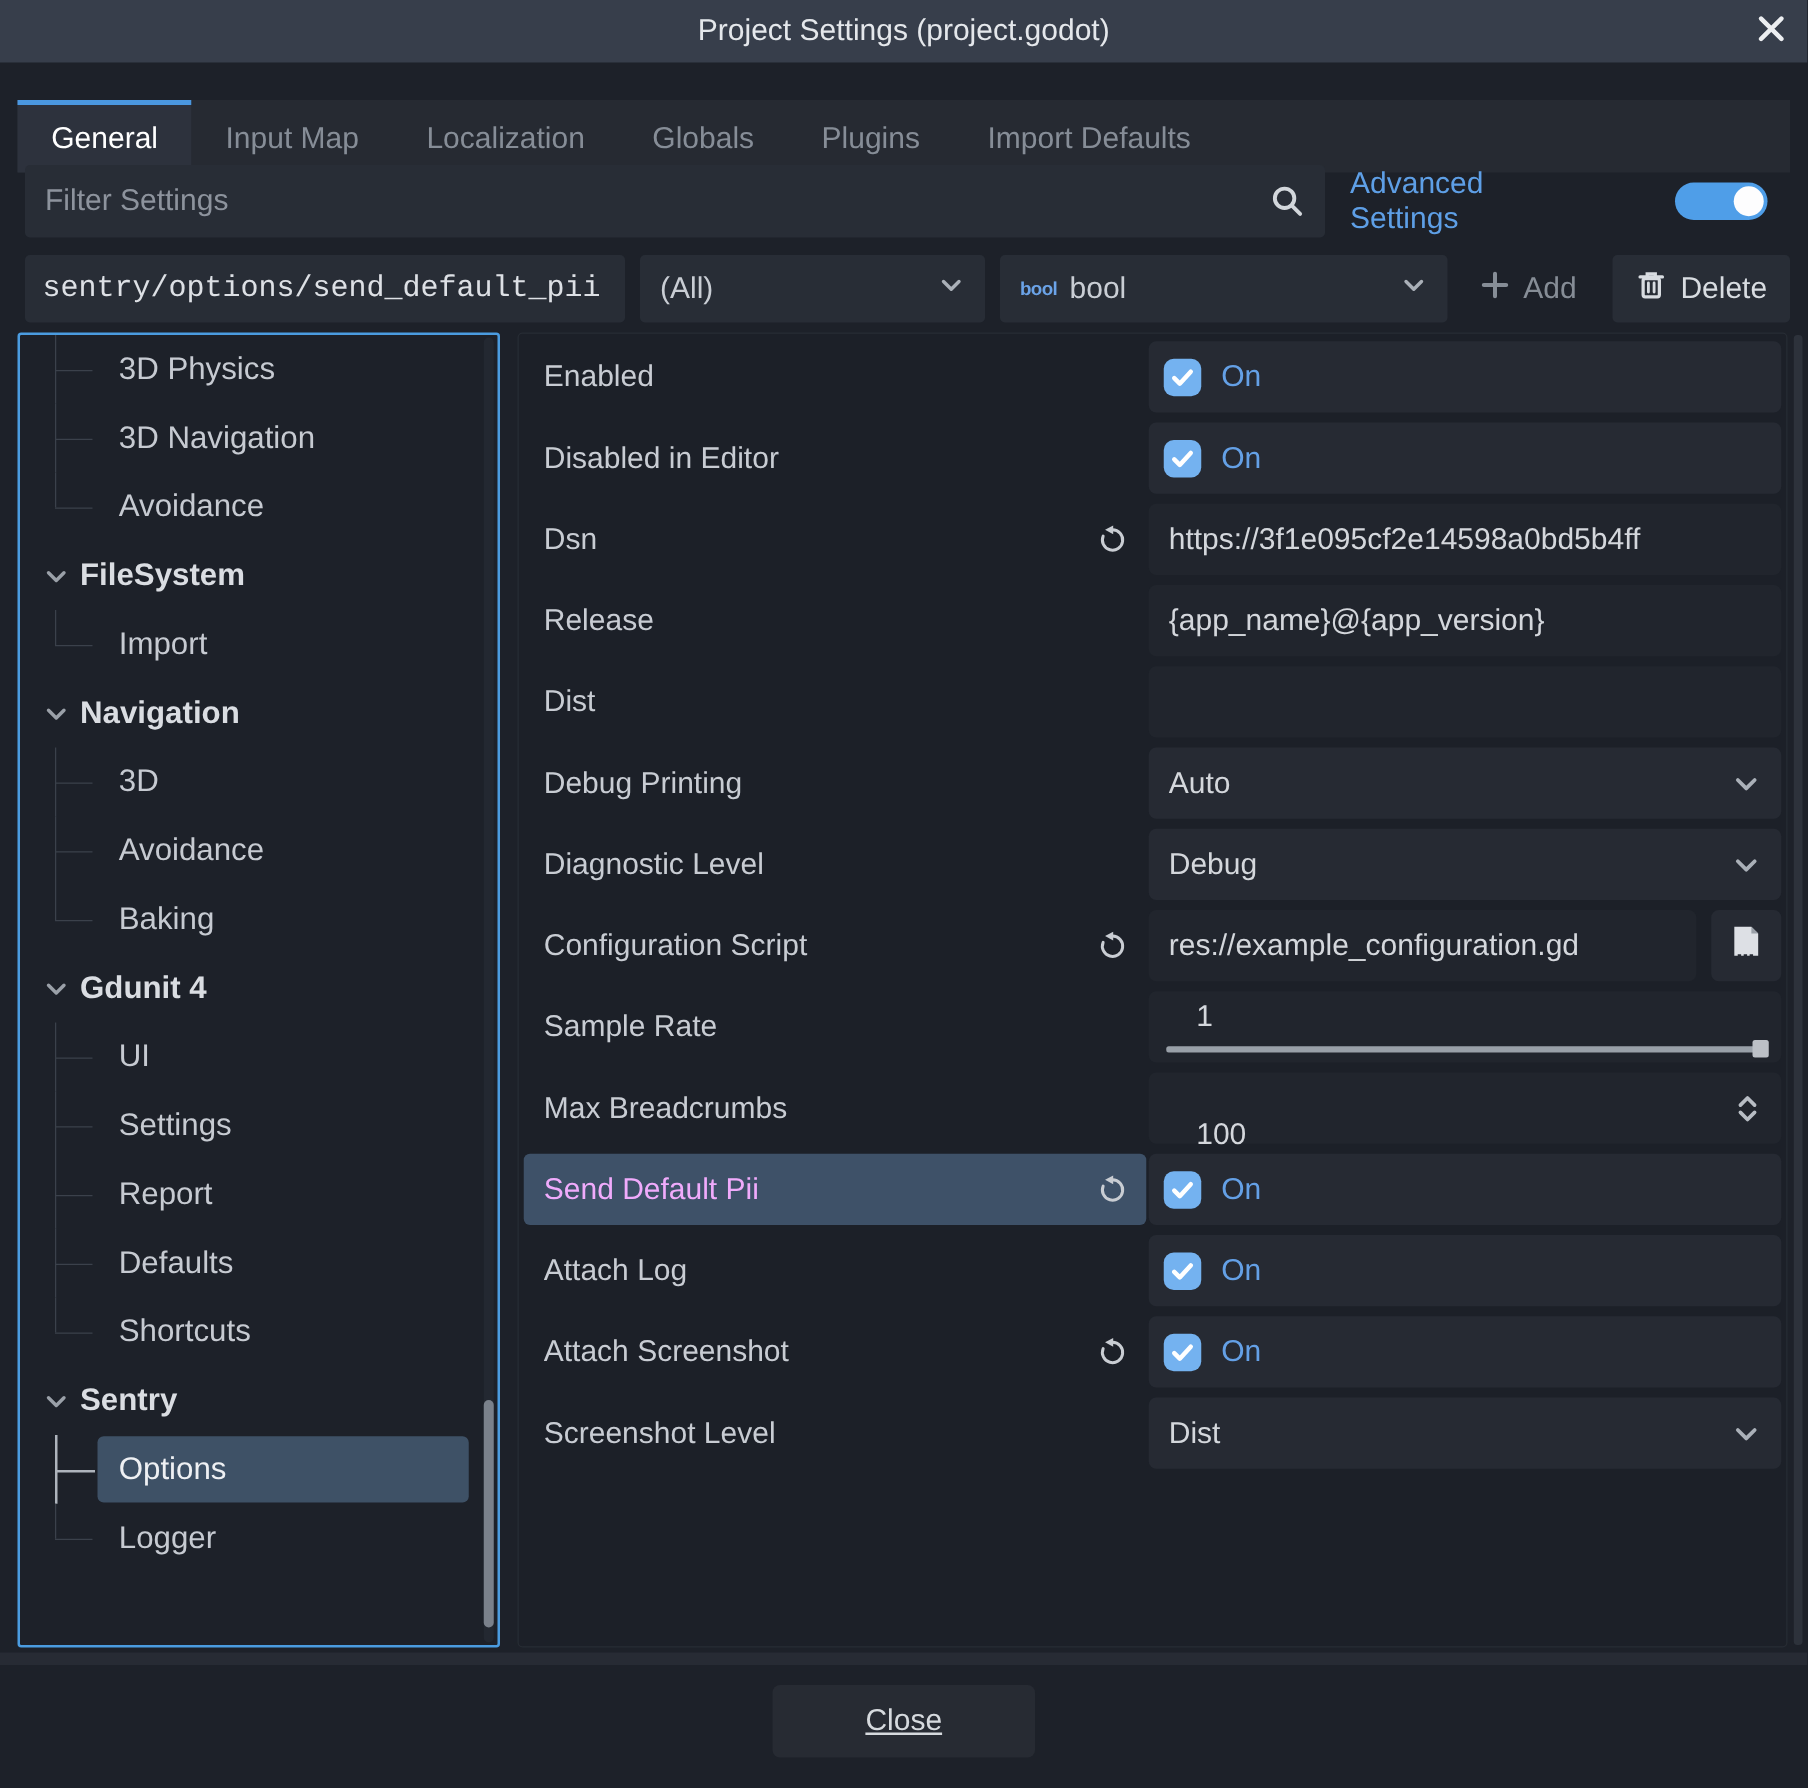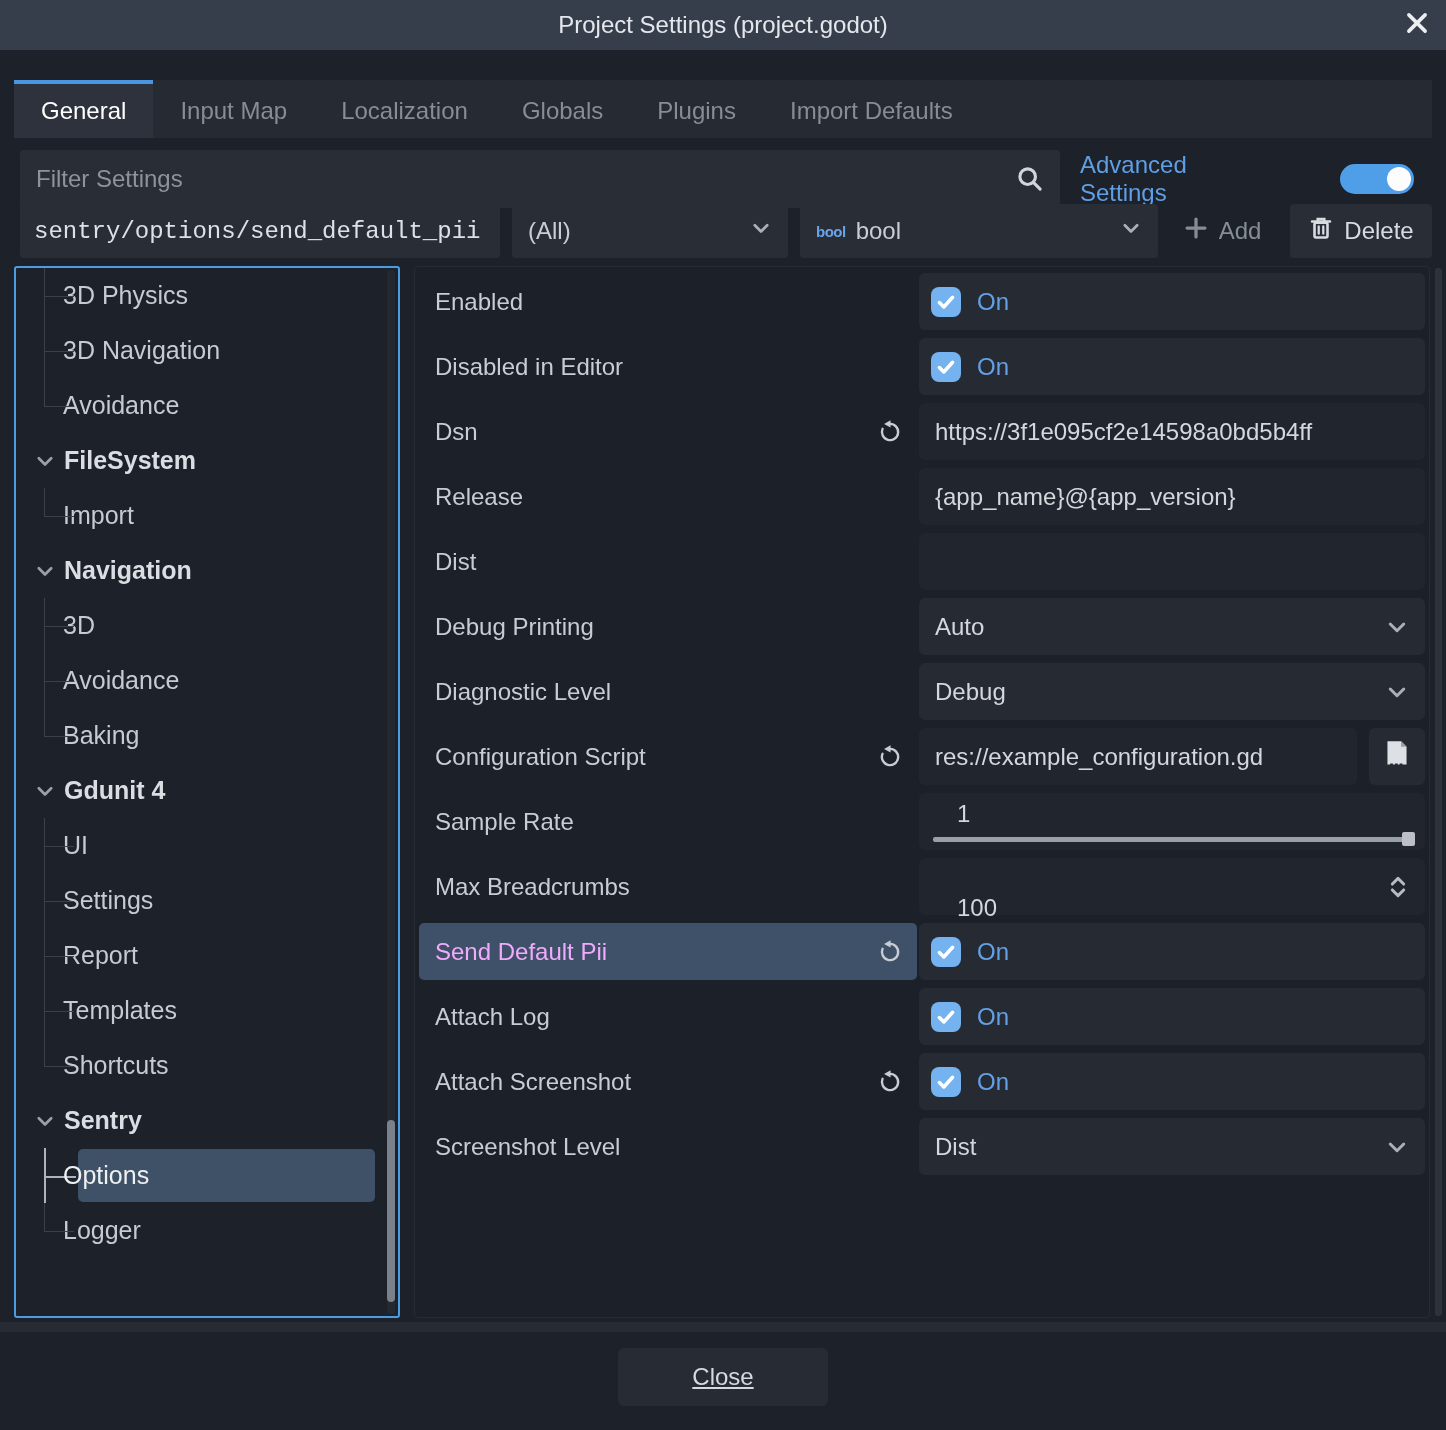--- a/index.html
+++ b/index.html
@@ -14,21 +14,21 @@
   .titlebar .title{color:#e4e7eb;font-size:24px;}
   .close-btn{position:absolute;right:14px;top:10px;width:30px;height:30px;display:flex;
     align-items:center;justify-content:center;cursor:pointer;}
   
   .tabstrip{position:absolute;left:14px;top:80px;width:1418px;height:58px;background:#262a32;
     display:flex;align-items:stretch;}
   .tab{display:flex;align-items:center;padding:0 27px;font-size:24px;color:#868d97;
     border-top:4px solid transparent;cursor:pointer;}
   .tab.active{background:#2d323d;border-top:4px solid #4a97e0;color:#ffffff;}
   
-  .filter-row{position:absolute;left:0;top:150px;width:1176px;height:58px;}
+  .filter-row{position:absolute;left:0;top:132px;width:1176px;height:58px;}
   .filter-input-wrap{position:absolute;left:20px;top:0;width:1040px;height:58px;background:#282d36;
     border-radius:4px;display:flex;align-items:center;}
   .filter-input{flex:1;background:transparent;border:none;outline:none;color:#dfe2e7;
     font-size:24px;padding:0 16px;font-family:"Liberation Sans",sans-serif;}
   .filter-input::placeholder{color:#8d939d;opacity:1;}
   .search-ic{margin-right:16px;display:flex;}
   .adv-label{position:absolute;left:1080px;top:0;height:58px;display:flex;align-items:center;
     color:#5e9fe6;font-size:24px;}
   .toggle{position:absolute;left:1340px;top:14px;width:74px;height:30px;border-radius:15px;
     background:#4f9ee8;cursor:pointer;}
@@ -48,21 +48,21 @@
   .bar-btn{position:absolute;top:0;height:54px;display:flex;align-items:center;gap:10px;
     font-size:24px;border-radius:4px;cursor:pointer;justify-content:center;}
   .add-btn{left:1166px;width:112px;color:#868d96;}
   .del-btn{left:1290px;width:142px;background:#282d36;color:#d8dce1;}
   
   .sidebar{position:absolute;left:14px;top:266px;width:386px;height:1052px;box-sizing:border-box;
     border:2px solid #4b9ce0;border-radius:3px;background:#1d2129;overflow:hidden;}
   .srow{position:relative;height:55px;display:flex;align-items:center;cursor:pointer;}
   .srow .sec-chev{position:absolute;left:18px;top:50%;transform:translateY(-50%);display:flex;}
   .srow.section .slabel{margin-left:48px;font-weight:700;color:#dadde2;font-size:25px;}
-  .srow.child .slabel{margin-left:47px;color:#c6cad1;font-size:25px;}
+  .srow.child .slabel{margin-left:79px;color:#c6cad1;font-size:25px;}
   .guide-v{position:absolute;left:28px;top:0;bottom:0;width:0;border-left:1px solid #3b414b;}
   .guide-v.half{bottom:50%;}
   .guide-h{position:absolute;left:28px;top:50%;width:30px;height:0;border-top:1px solid #3b414b;}
   .srow.selected .hlbox{position:absolute;left:62px;top:1px;width:297px;height:53px;
     background:#3e5166;border-radius:5px;}
   .srow.selected .slabel{position:relative;color:#eef0f3;}
   .srow.selected .guide-v{border-left:2px solid #aeb4bc;}
   .srow.selected .guide-h{border-top:2px solid #aeb4bc;width:32px;}
   .side-scroll{position:absolute;right:3px;top:2px;bottom:2px;width:8px;border-radius:4px;
     background:#232831;}
@@ -259,21 +259,21 @@
       <span class="slabel">Settings</span>
     </div>
     <div class="srow child">
       <span class="guide-v"></span>
       <span class="guide-h"></span>
       <span class="slabel">Report</span>
     </div>
     <div class="srow child">
       <span class="guide-v"></span>
       <span class="guide-h"></span>
-      <span class="slabel">Templates</span>
+      <span class="slabel">Defaults</span>
     </div>
     <div class="srow child">
       <span class="guide-v half"></span>
       <span class="guide-h"></span>
       <span class="slabel">Shortcuts</span>
     </div>
     <div class="srow section">
       <span class="sec-chev">
         <svg width="22" height="22" viewBox="0 0 16 16">
           <path d="M3.5 6l4.5 4.5L12.5 6" fill="none" stroke="#9aa0a8" stroke-width="2" stroke-linecap="round" stroke-linejoin="round"></path>

